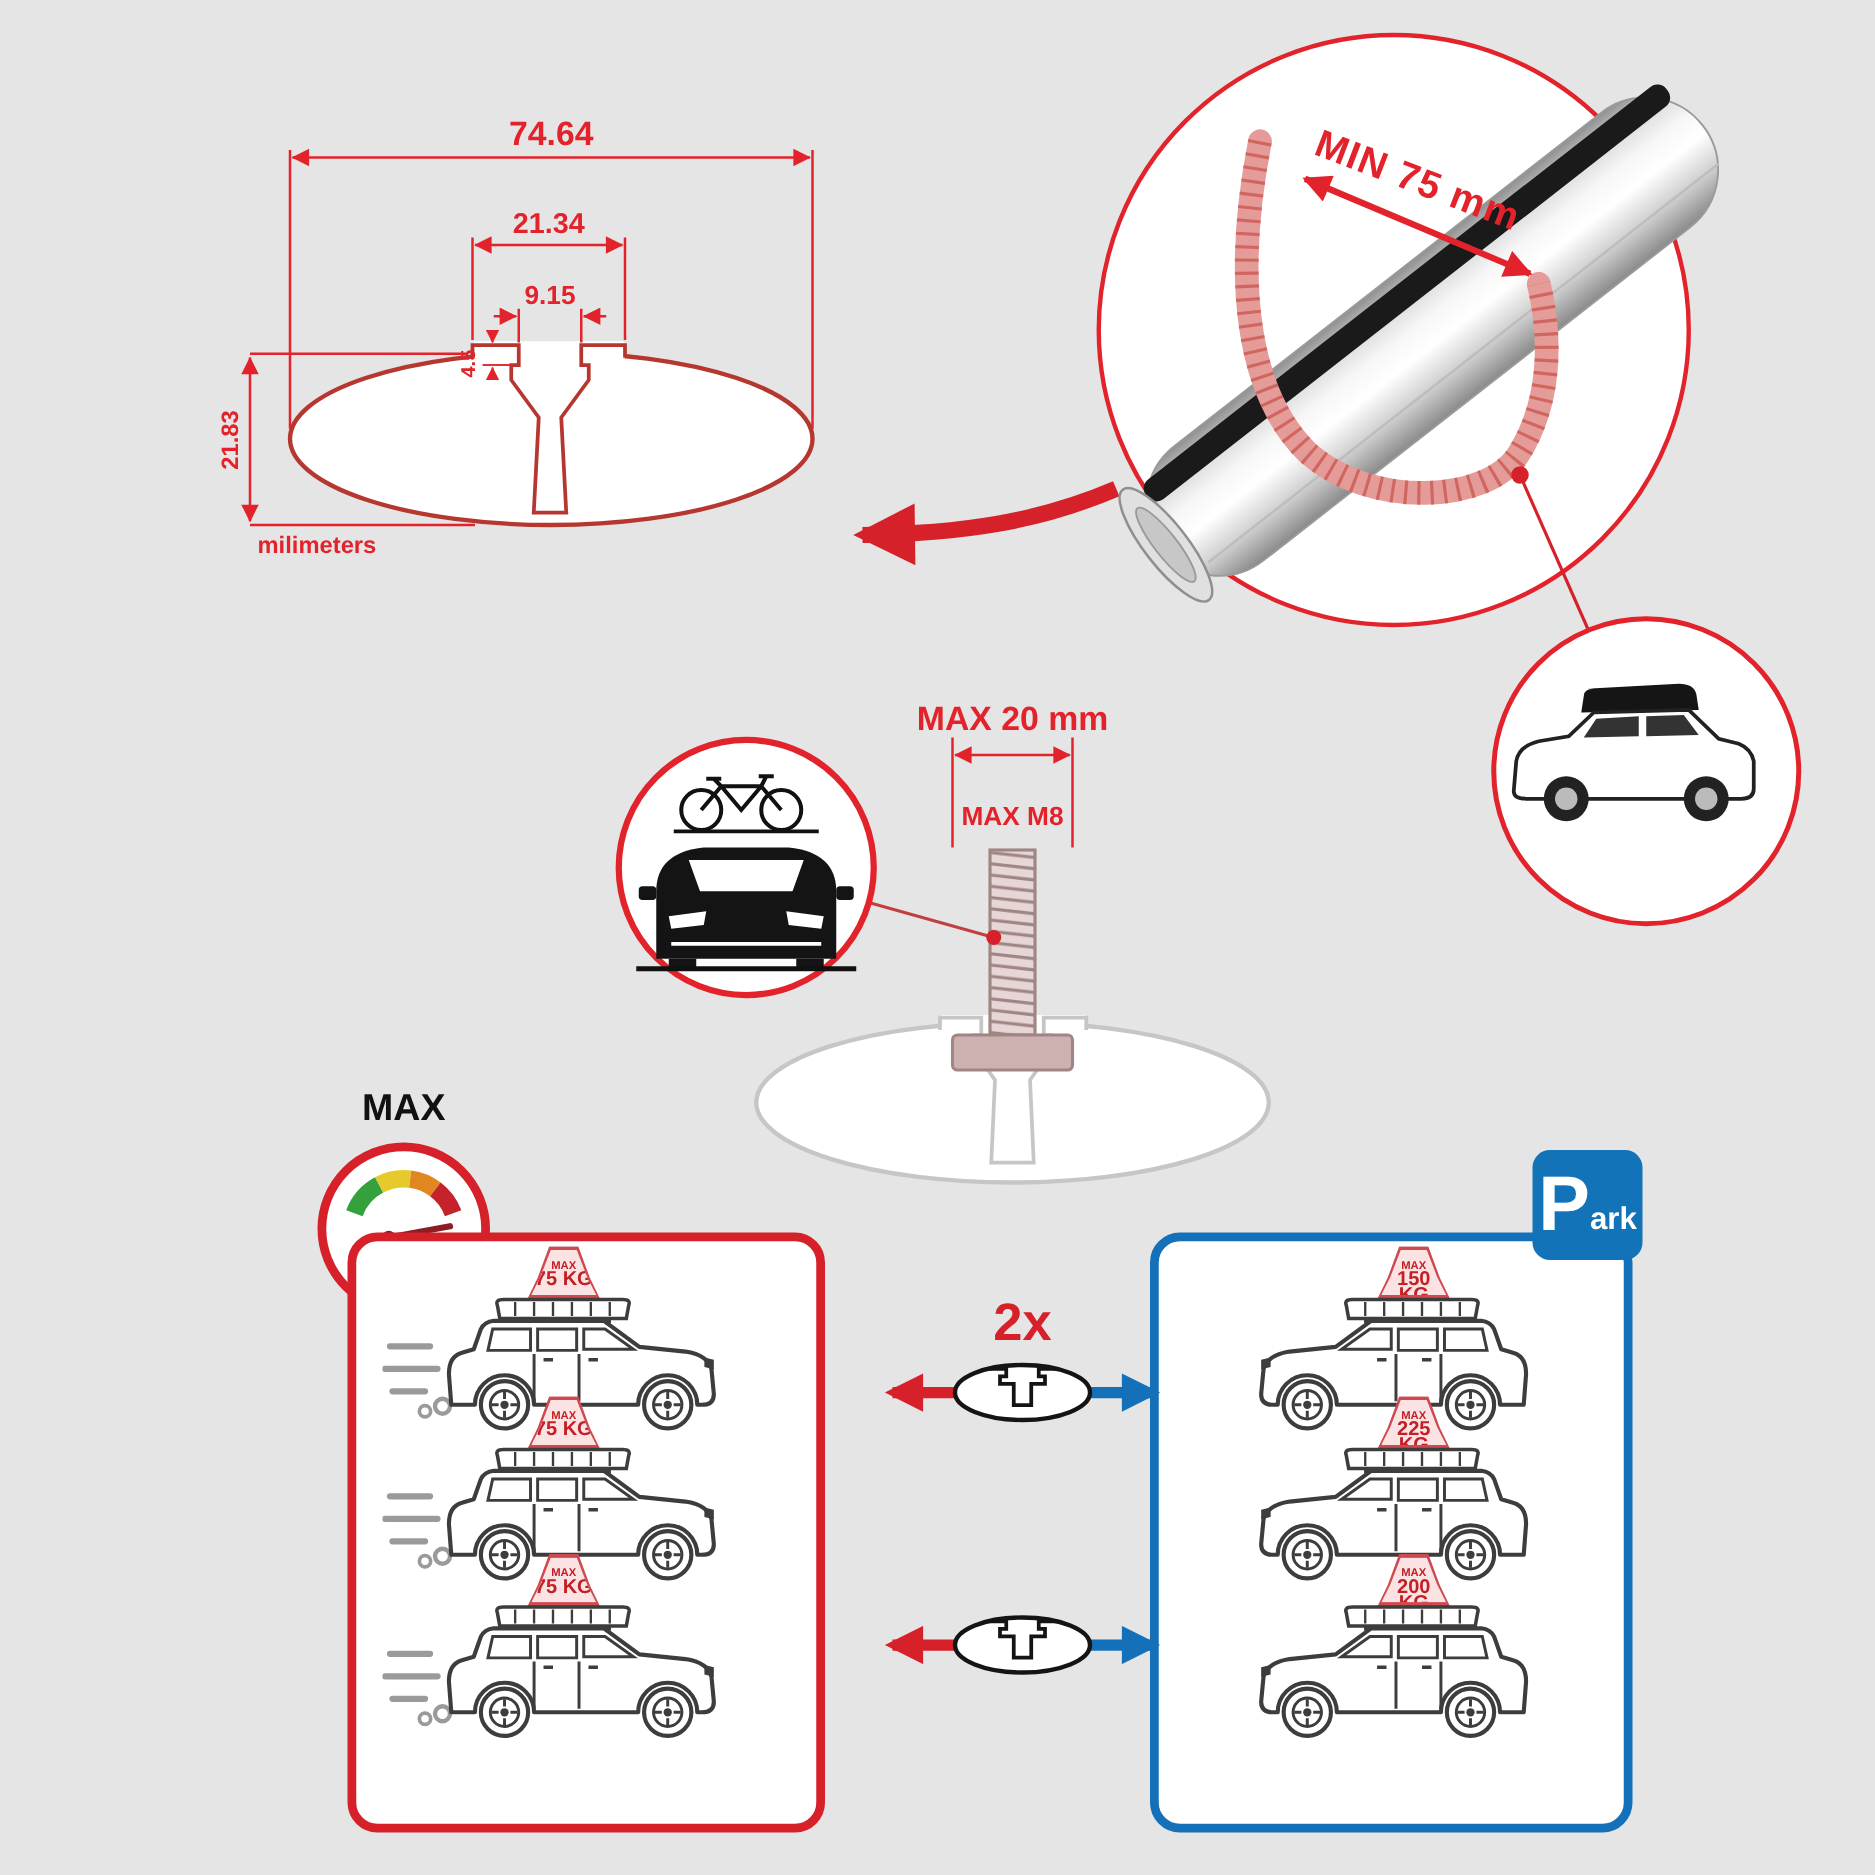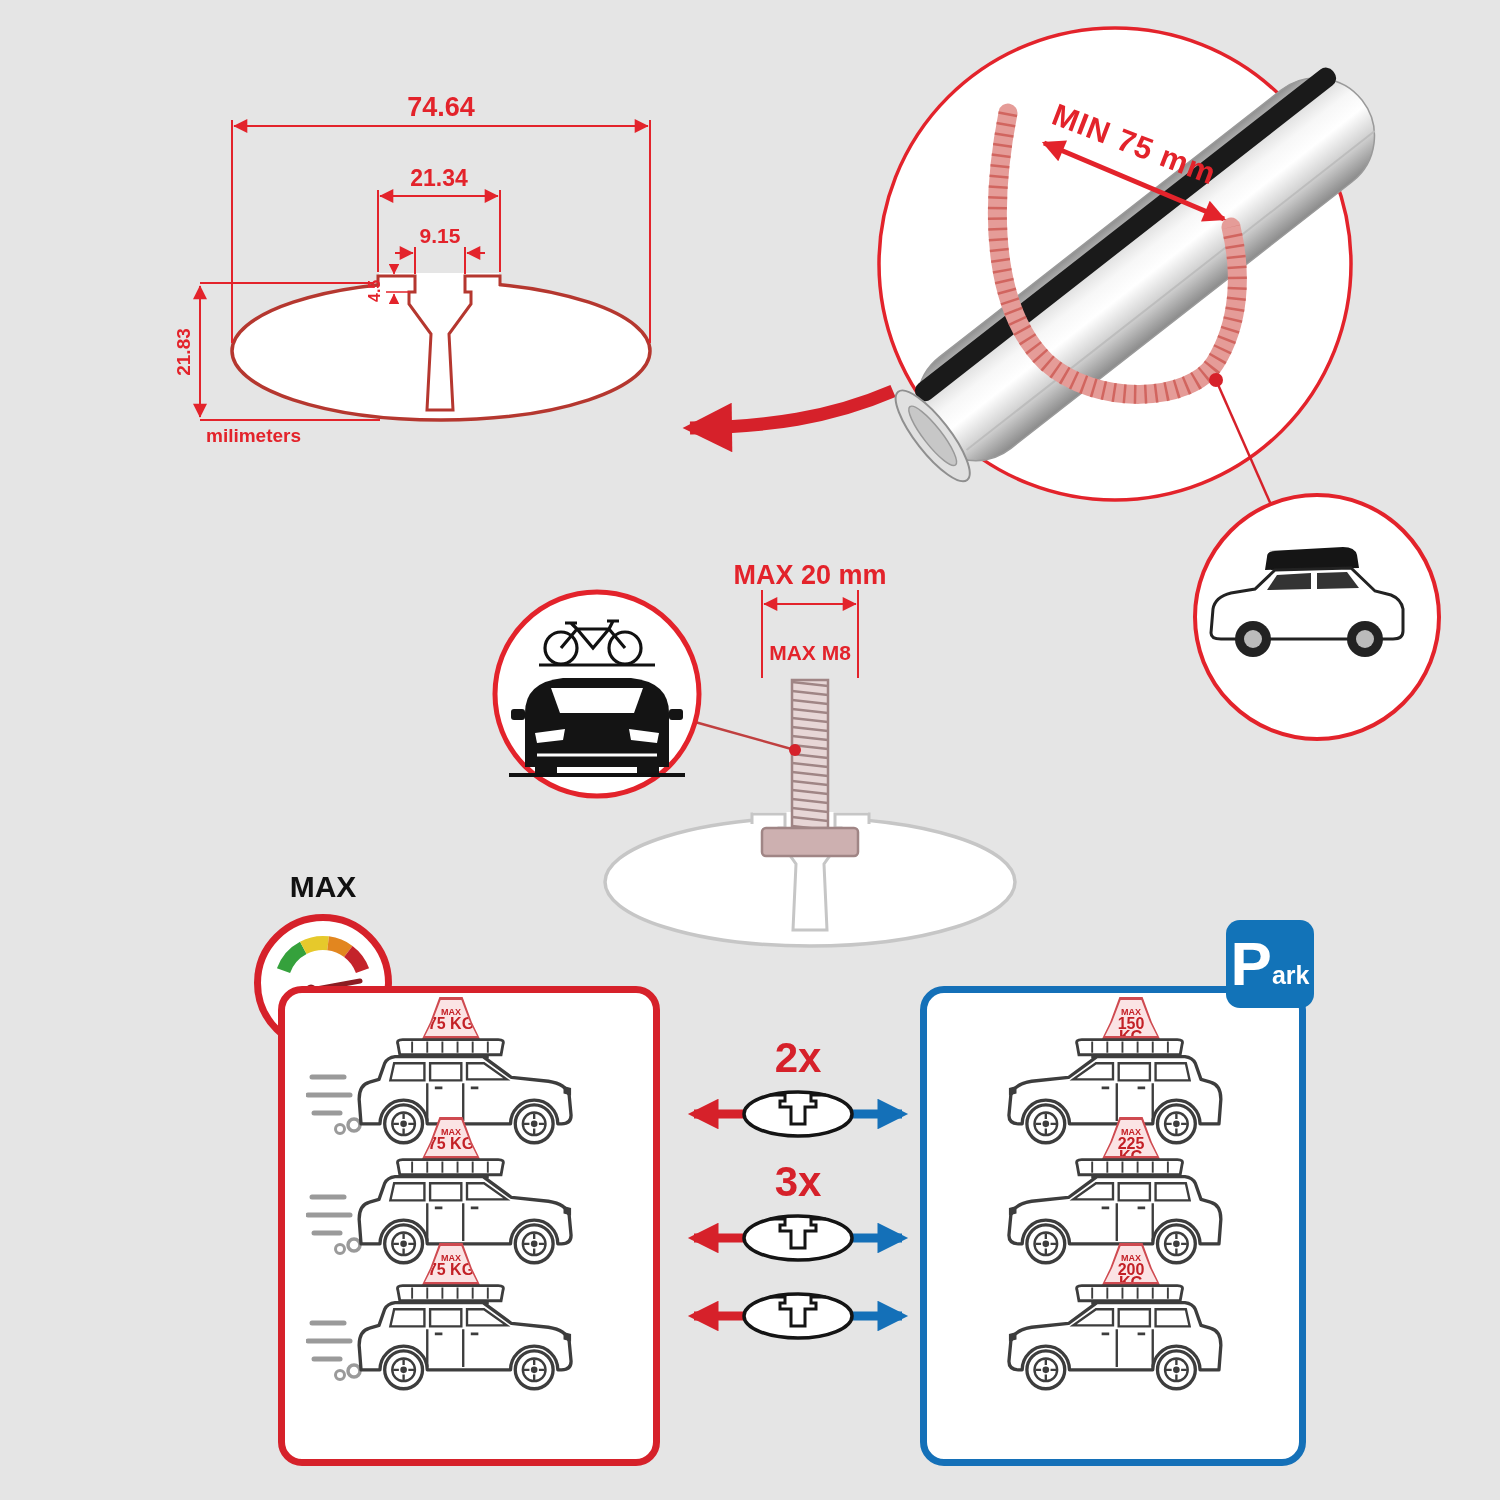--- a/index.html
+++ b/index.html
@@ -25,21 +25,21 @@
   .speed-kmh  { position:absolute; left:254px; top:1060px; width:138px; text-align:center;
                 font-size:27px; font-weight:bold; color:#111; }
 
   
   .parking { position:absolute; left:1226px; top:920px; width:88px; height:88px; background:#1273b8;
              border-radius:14px; display:flex; align-items:center; justify-content:center; color:#fff; }
   .p-letter { font-size:62px; font-weight:bold; line-height:1; }
   .p-suffix { font-size:25px; font-weight:bold; margin-top:22px; }
 
   
-  .mult-row   { position:absolute; left:670px; width:256px; }
+  .mult-row   { position:absolute; left:690px; width:256px; }
   .mult-label { text-align:center; color:#d6212a; font-size:42px; font-weight:bold;
                 height:46px; line-height:44px; }
   .mult-svg   { width:256px; height:62px; }
 
   
   .car-unit { position:absolute; width:250px; height:164px; }
   .car-unit .car { position:absolute; left:2px; top:30px; width:246px; height:123px; }
   .car-unit.parked .car { transform:scaleX(-1); }
   .motion { position:absolute; left:-36px; top:64px; width:60px; height:70px; }
 
@@ -235,29 +235,20 @@
 
   <div class="mult-row" style="top:1036px">
     <div class="mult-label">2x</div>
     <svg class="mult-svg" viewBox="0 0 256 62">
       <line x1="120" y1="32" x2="24" y2="32" stroke="#d6212a" stroke-width="9" marker-end="url(#arr-red)"></line>
       <line x1="136" y1="32" x2="232" y2="32" stroke="#1470b8" stroke-width="9" marker-end="url(#arr-blue)"></line>
       <ellipse cx="128" cy="32" rx="54" ry="22" fill="#fff" stroke="#141414" stroke-width="3.5"></ellipse>
       <path d="M 100,13 L 115,13 L 115,19 L 110,19 L 110,25 L 121,25 L 121,42 L 135,42 L 135,25 L 146,25 L 146,19 L 141,19 L 141,13 L 156,13" fill="#fff" stroke="#141414" stroke-width="3"></path>
     </svg>
   </div>
-  <div class="mult-row" style="top:1160px">
-    <div class="mult-label">3x</div>
-    <svg class="mult-svg" viewBox="0 0 256 62">
-      <line x1="120" y1="32" x2="24" y2="32" stroke="#d6212a" stroke-width="9" marker-end="url(#arr-red)"></line>
-      <line x1="136" y1="32" x2="232" y2="32" stroke="#1470b8" stroke-width="9" marker-end="url(#arr-blue)"></line>
-      <ellipse cx="128" cy="32" rx="54" ry="22" fill="#fff" stroke="#141414" stroke-width="3.5"></ellipse>
-      <path d="M 100,13 L 115,13 L 115,19 L 110,19 L 110,25 L 121,25 L 121,42 L 135,42 L 135,25 L 146,25 L 146,19 L 141,19 L 141,13 L 156,13" fill="#fff" stroke="#141414" stroke-width="3"></path>
-    </svg>
-  </div>
   <div class="mult-row" style="top:1284px">
     <svg class="mult-svg" viewBox="0 0 256 62">
       <line x1="120" y1="32" x2="24" y2="32" stroke="#d6212a" stroke-width="9" marker-end="url(#arr-red)"></line>
       <line x1="136" y1="32" x2="232" y2="32" stroke="#1470b8" stroke-width="9" marker-end="url(#arr-blue)"></line>
       <ellipse cx="128" cy="32" rx="54" ry="22" fill="#fff" stroke="#141414" stroke-width="3.5"></ellipse>
       <path d="M 100,13 L 115,13 L 115,19 L 110,19 L 110,25 L 121,25 L 121,42 L 135,42 L 135,25 L 146,25 L 146,19 L 141,19 L 141,13 L 156,13" fill="#fff" stroke="#141414" stroke-width="3"></path>
     </svg>
   </div>
 
   <div class="car-unit driving" style="left:342px;top:1003px">

